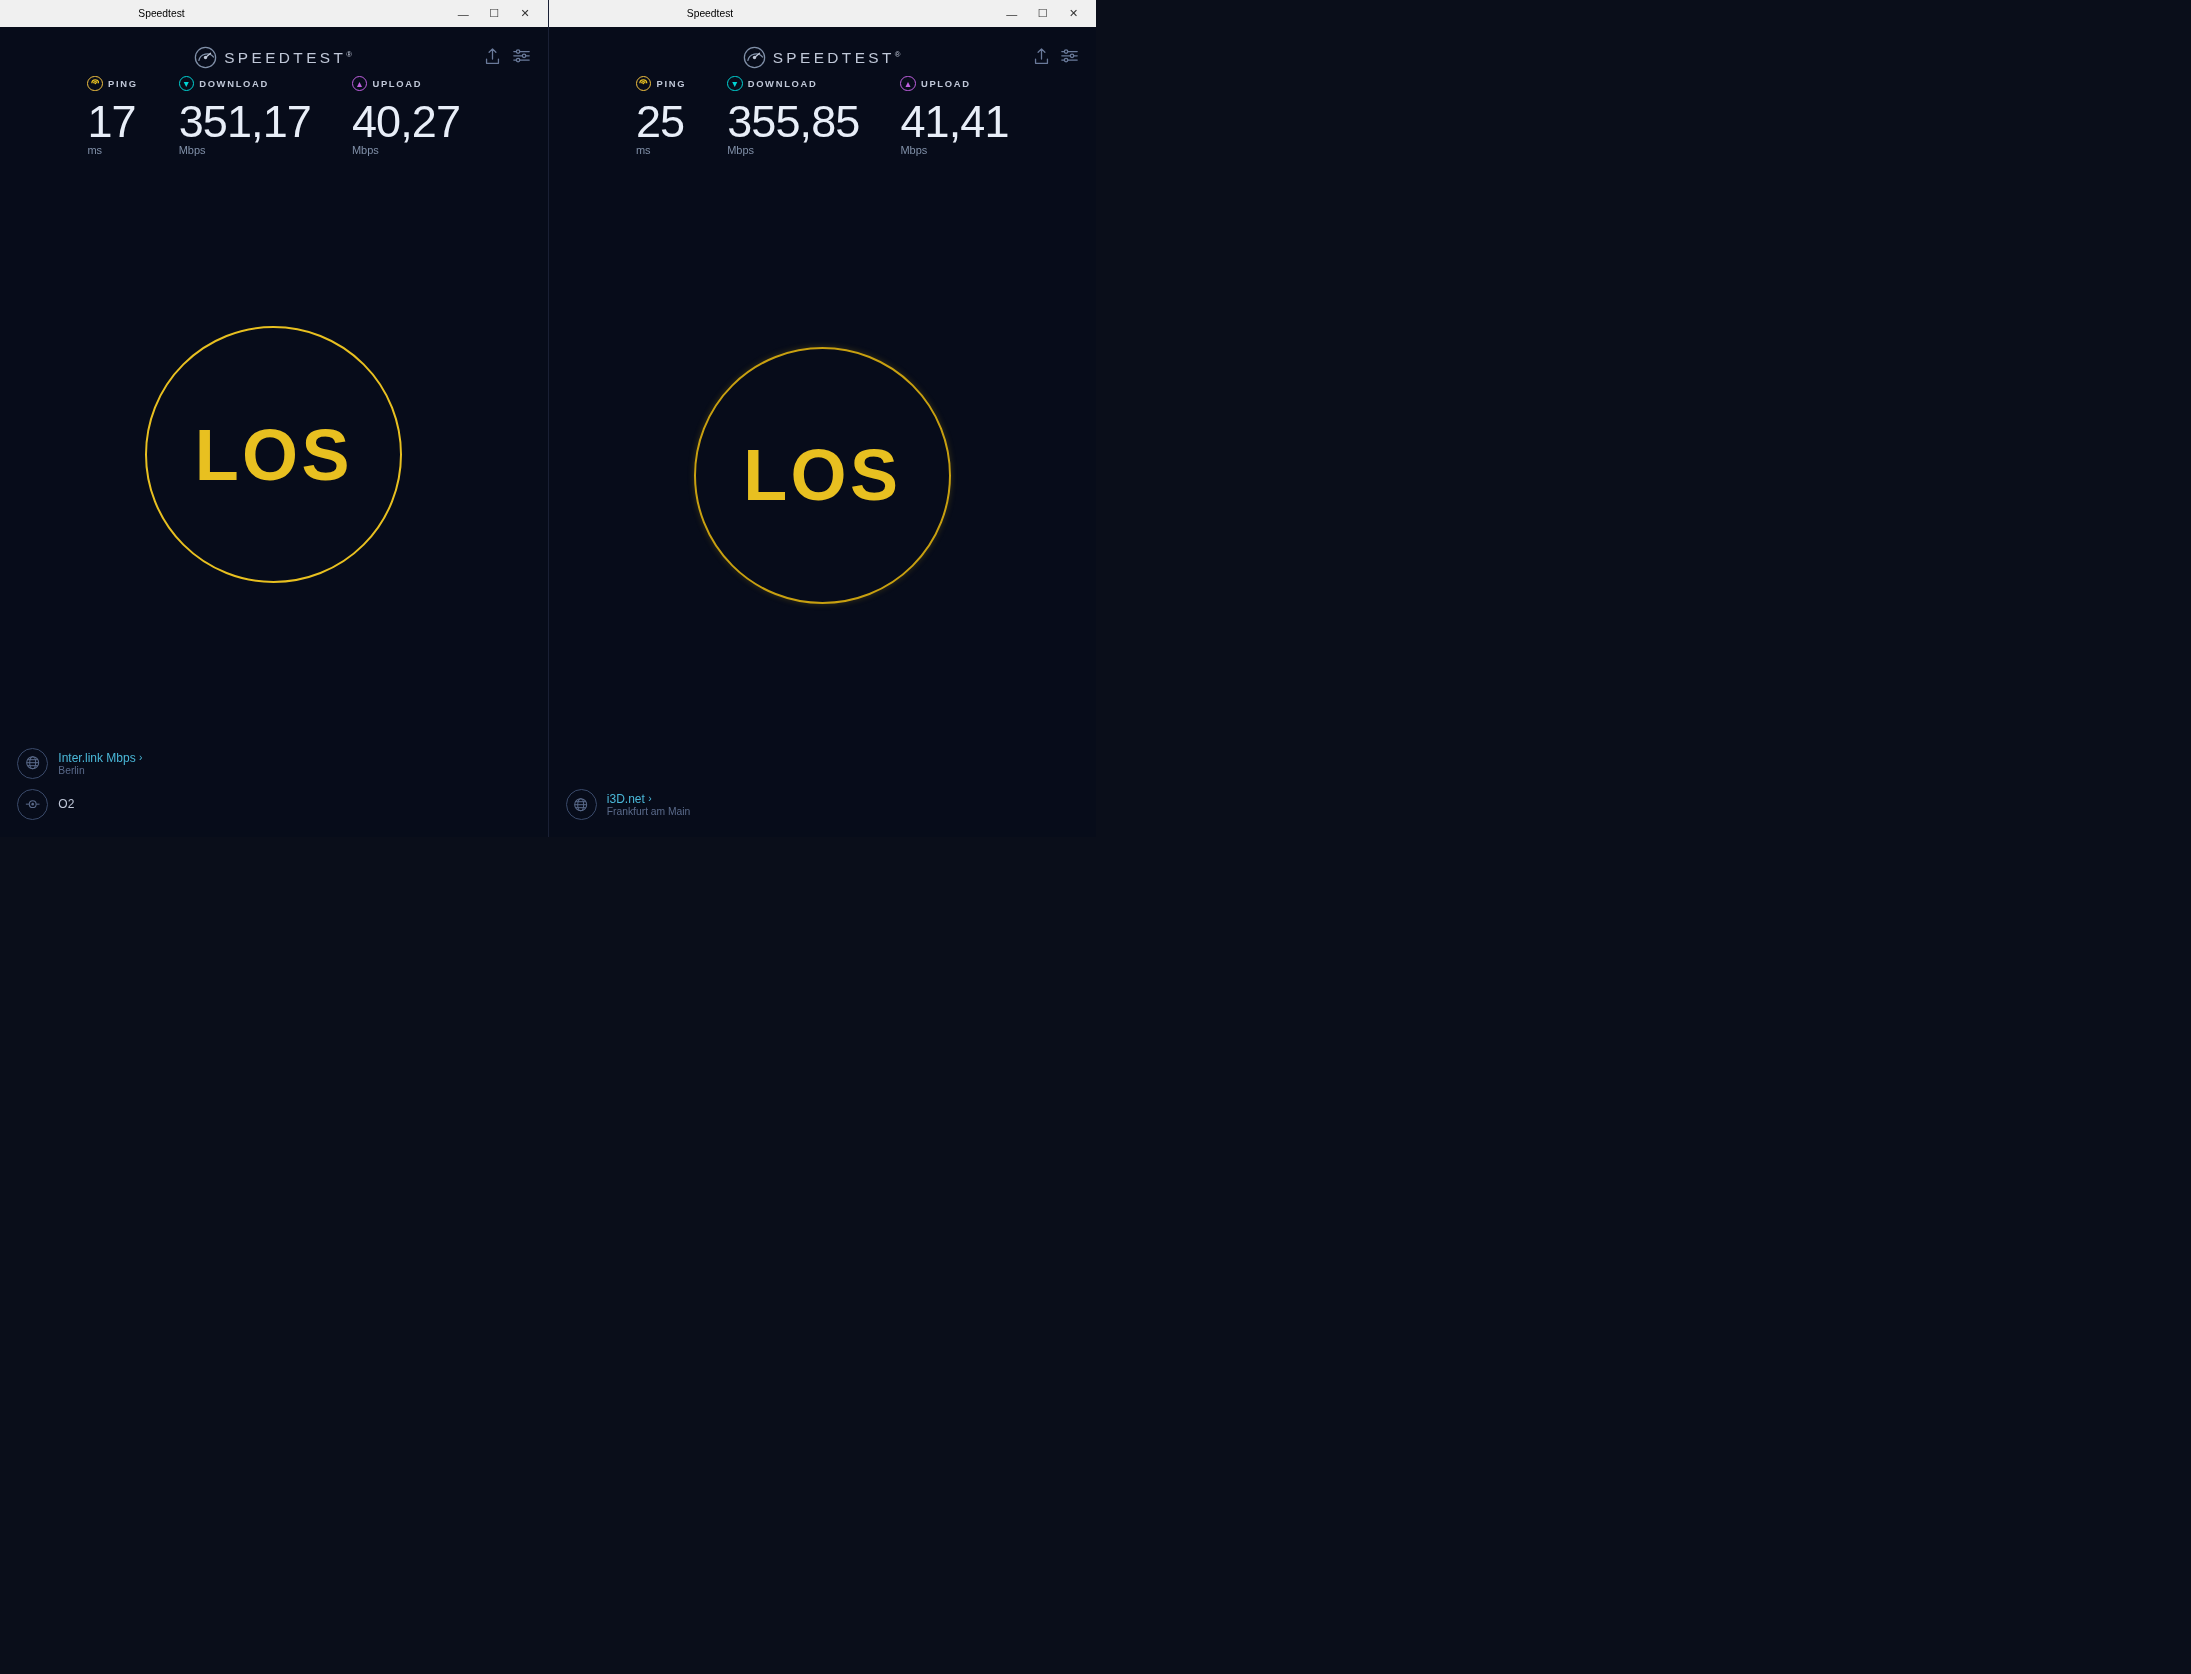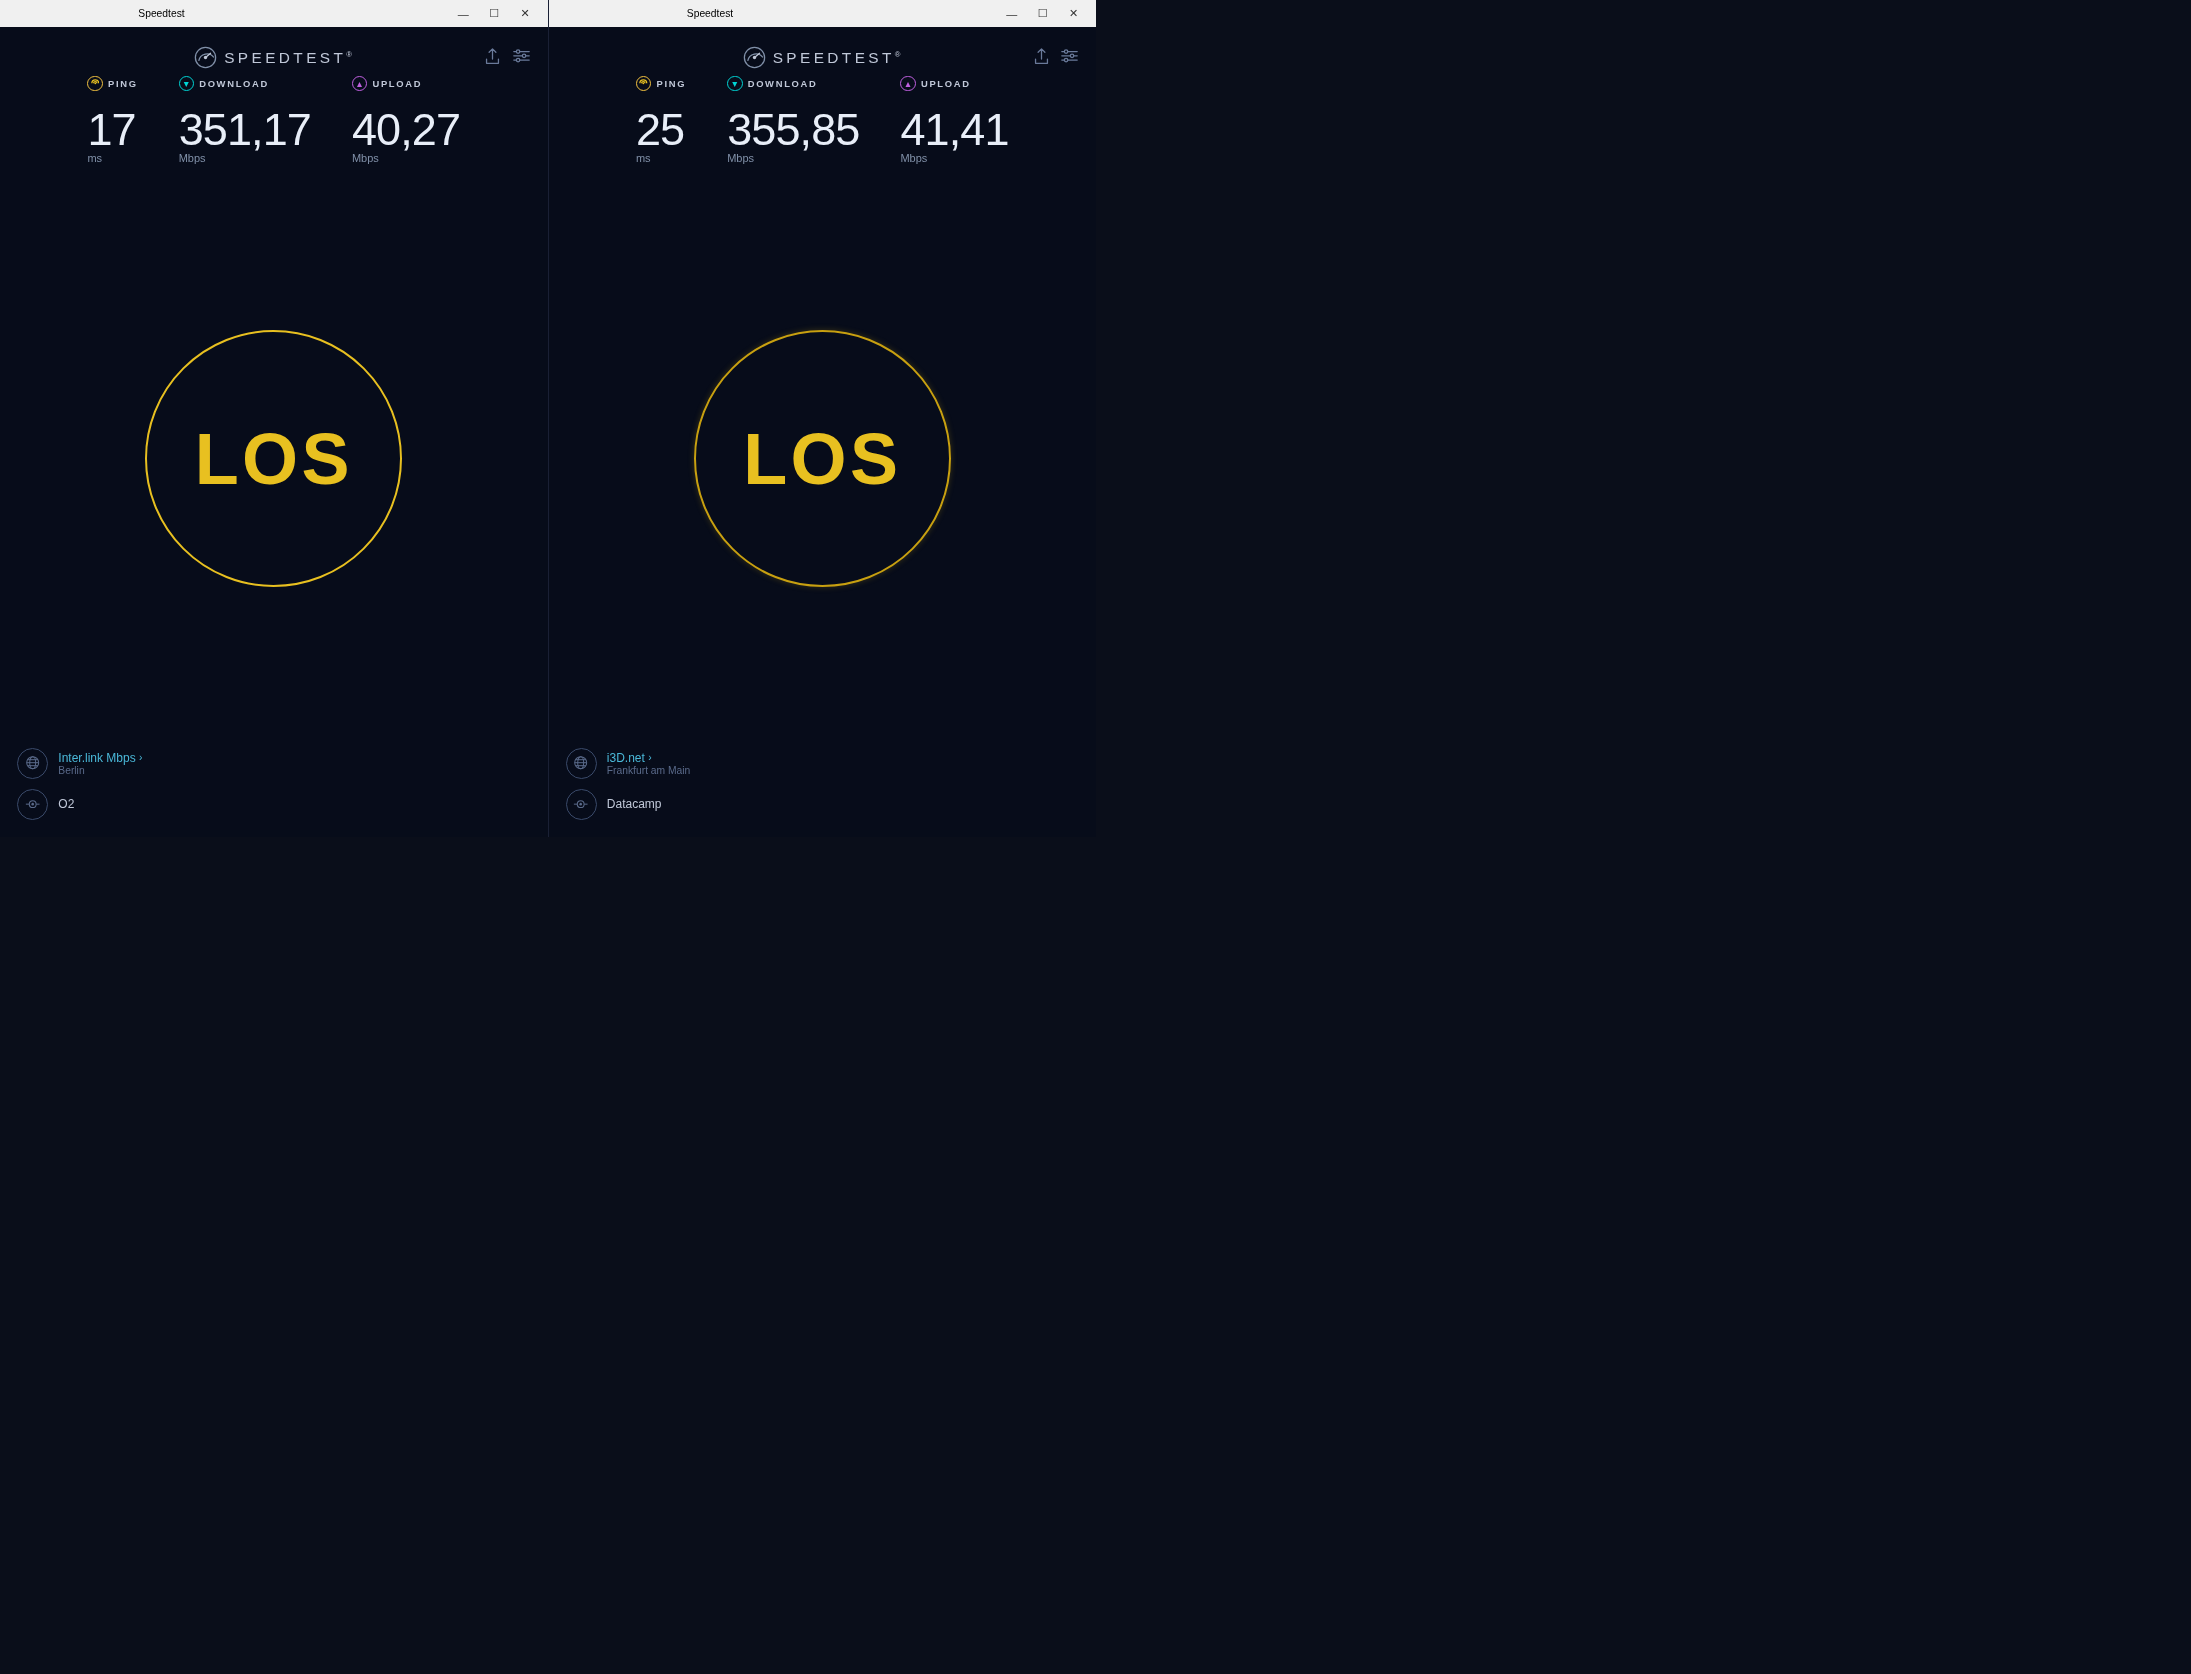--- a/index.html
+++ b/index.html
@@ -131,21 +131,21 @@
       display: flex;
       flex-direction: column;
       align-items: flex-start;
       padding: 0 20.5px;
     }
 
     .stat-label-row {
       display: flex;
       align-items: center;
       gap: 5.1px;
-      margin-bottom: 16px;
+      margin-bottom: 8px;
     }
 
     .stat-icon-ping {
       width: 15.4px;
       height: 15.4px;
       border-radius: 50%;
       border: 1.7px solid #f0c040;
       display: flex;
       align-items: center;
       justify-content: center;
@@ -532,30 +532,19 @@
             </svg>
           </div>
           <div class="server-info">
             <span class="server-name">
               <span>i3D.net</span>
               <span class="chevron">›</span>
             </span>
             <span class="server-location">Frankfurt am Main</span>
           </div>
         </div>
-        <div class="isp-row">
-          <div class="isp-icon">
-            <svg width="15.4" height="10.3" viewBox="0 0 18 12" fill="none">
-              <circle cx="9" cy="6" r="4" stroke="#5a6a8a" stroke-width="1.2"></circle>
-              <circle cx="9" cy="6" r="1.5" fill="#5a6a8a"></circle>
-              <line x1="1" y1="6" x2="5" y2="6" stroke="#5a6a8a" stroke-width="1.2"></line>
-              <line x1="13" y1="6" x2="17" y2="6" stroke="#5a6a8a" stroke-width="1.2"></line>
-            </svg>
-          </div>
-          <span class="isp-name">Datacamp</span>
-        </div>
       </div>
 
     </div>
   </div>
 
 </div>
 
 
 </body></html>

